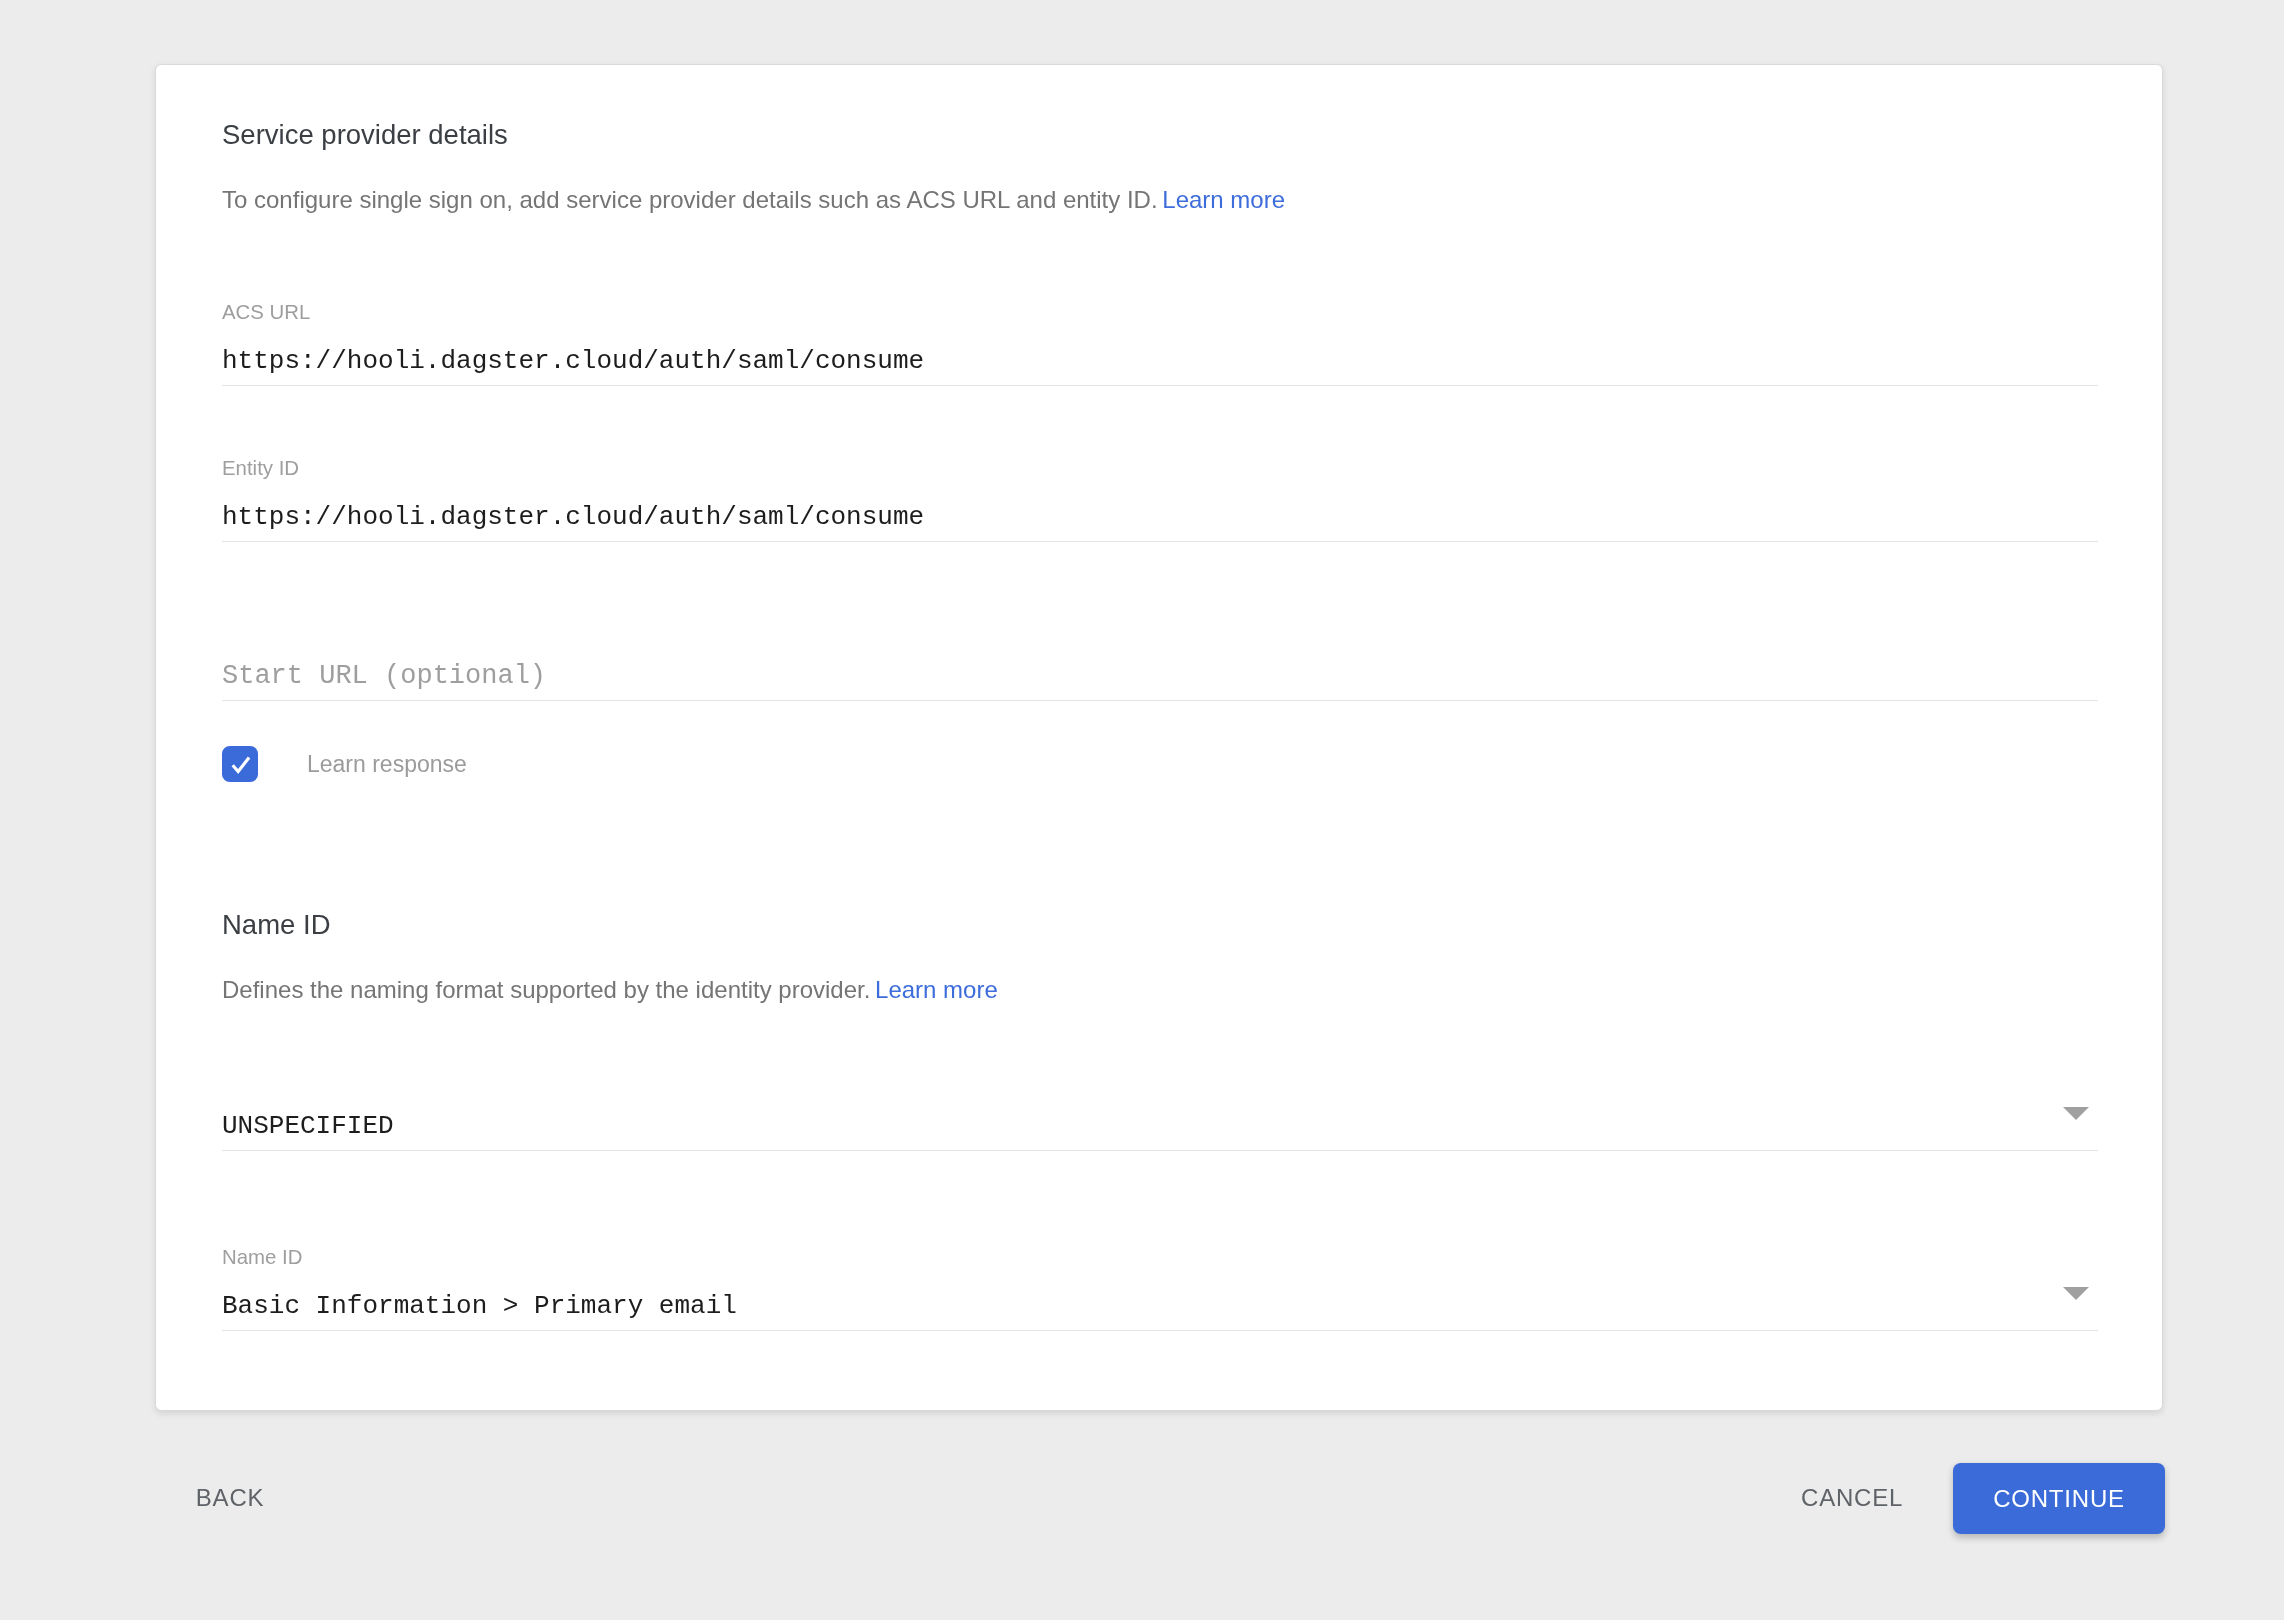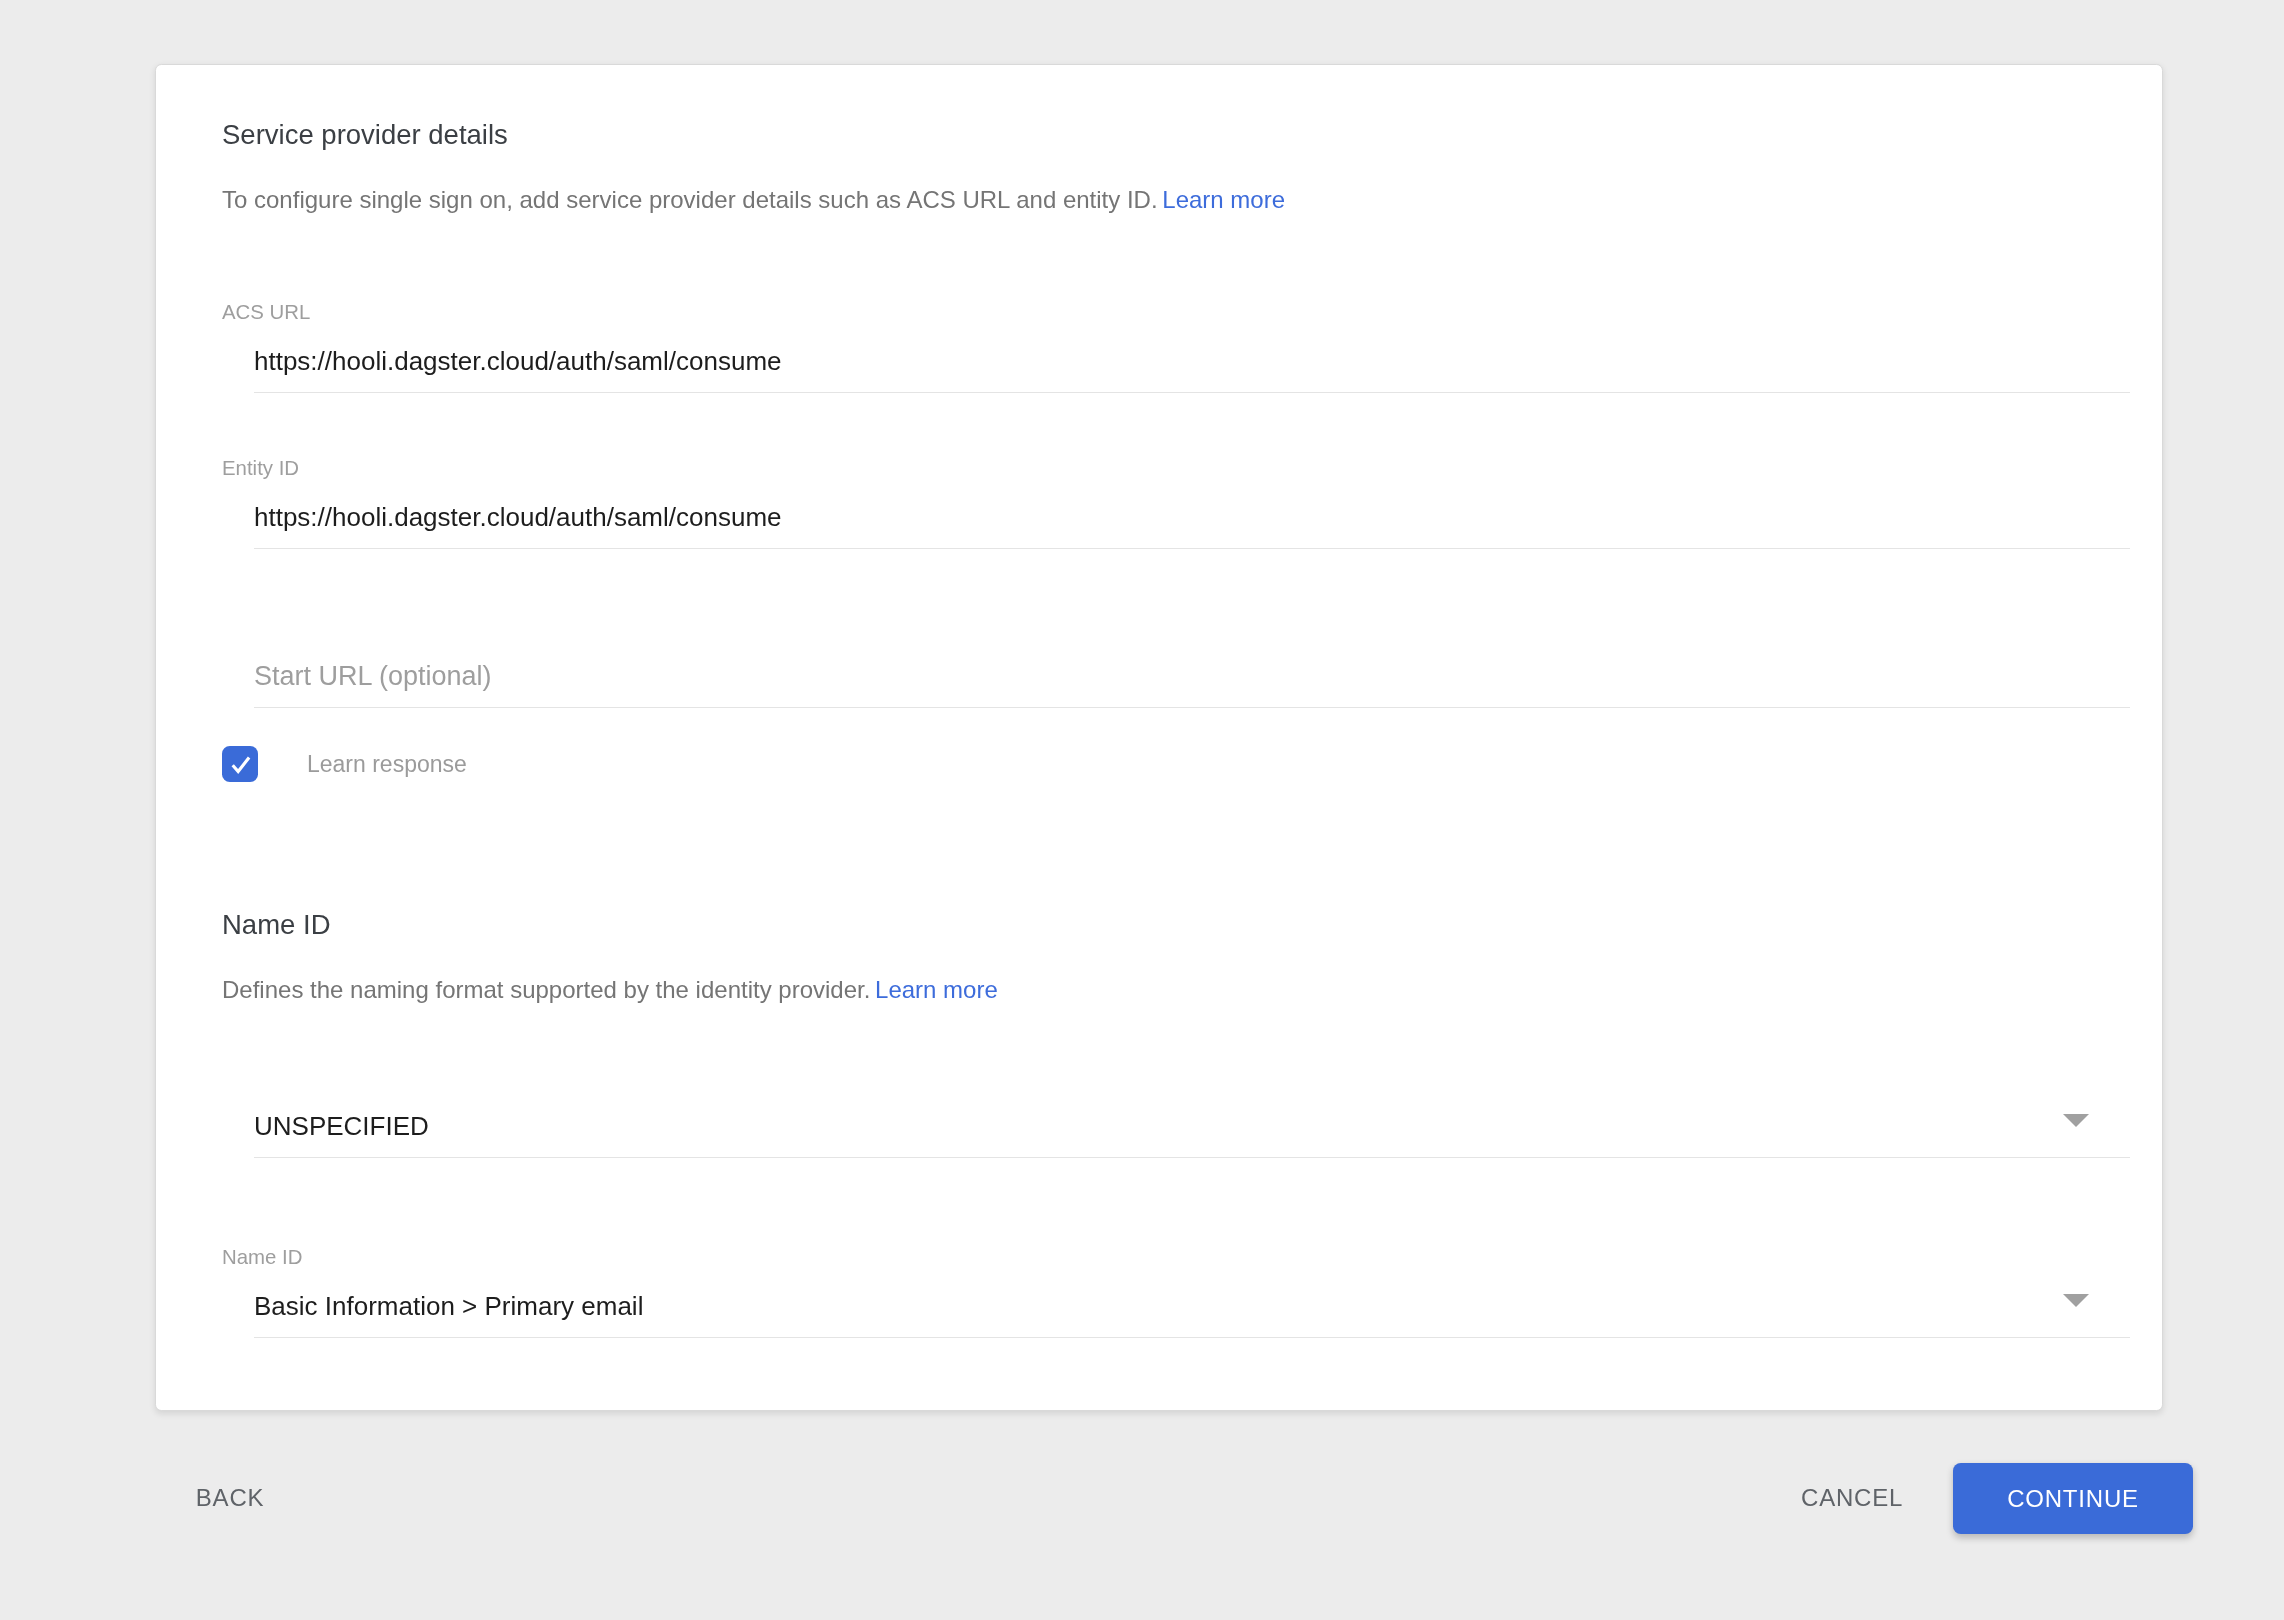--- a/index.html
+++ b/index.html
@@ -65,27 +65,26 @@
     line-height: 25px;
   }
   .field-input {
     display: block;
     width: 100%;
     margin-top: 20.4px;
     border: none;
     border-bottom: 1.6px solid #e4e4e4;
     outline: none;
     background: transparent;
-    font-family: Liberation Sans, sans-serif;
+    font-family: Liberation Mono, monospace;
     font-size: 26px;
     color: #1d1d1d;
     line-height: 33px;
-    padding: 0 0 14px 0;
+    padding: 0 0 7px 0;
     border-radius: 0;
-    margin-left: 32px;
   }
   .field-input.no-label { margin-top: 0; font-size: 27px; }
   .field-input::placeholder { color: #9e9e9e; opacity: 1; }
 
   .select-field .dropdown-arrow {
     position: absolute;
     right: 9.4px;
     bottom: 31px;
     width: 0;
     height: 0;
@@ -152,21 +151,21 @@
     cursor: pointer;
     padding: 11px 7.8px;
   }
   .back-button { left: 188px; top: 1473px; }
   .cancel-button { right: 373px; top: 1473px; }
 
   .continue-button {
     position: absolute;
     left: 1953px;
     top: 1463px;
-    width: 240px;
+    width: 212px;
     height: 71px;
     border: none;
     border-radius: 7.8px;
     background: #3a6bd8;
     color: #ffffff;
     font-family: inherit;
     font-size: 24px;
     font-weight: 500;
     letter-spacing: 0.8px;
     cursor: pointer;

